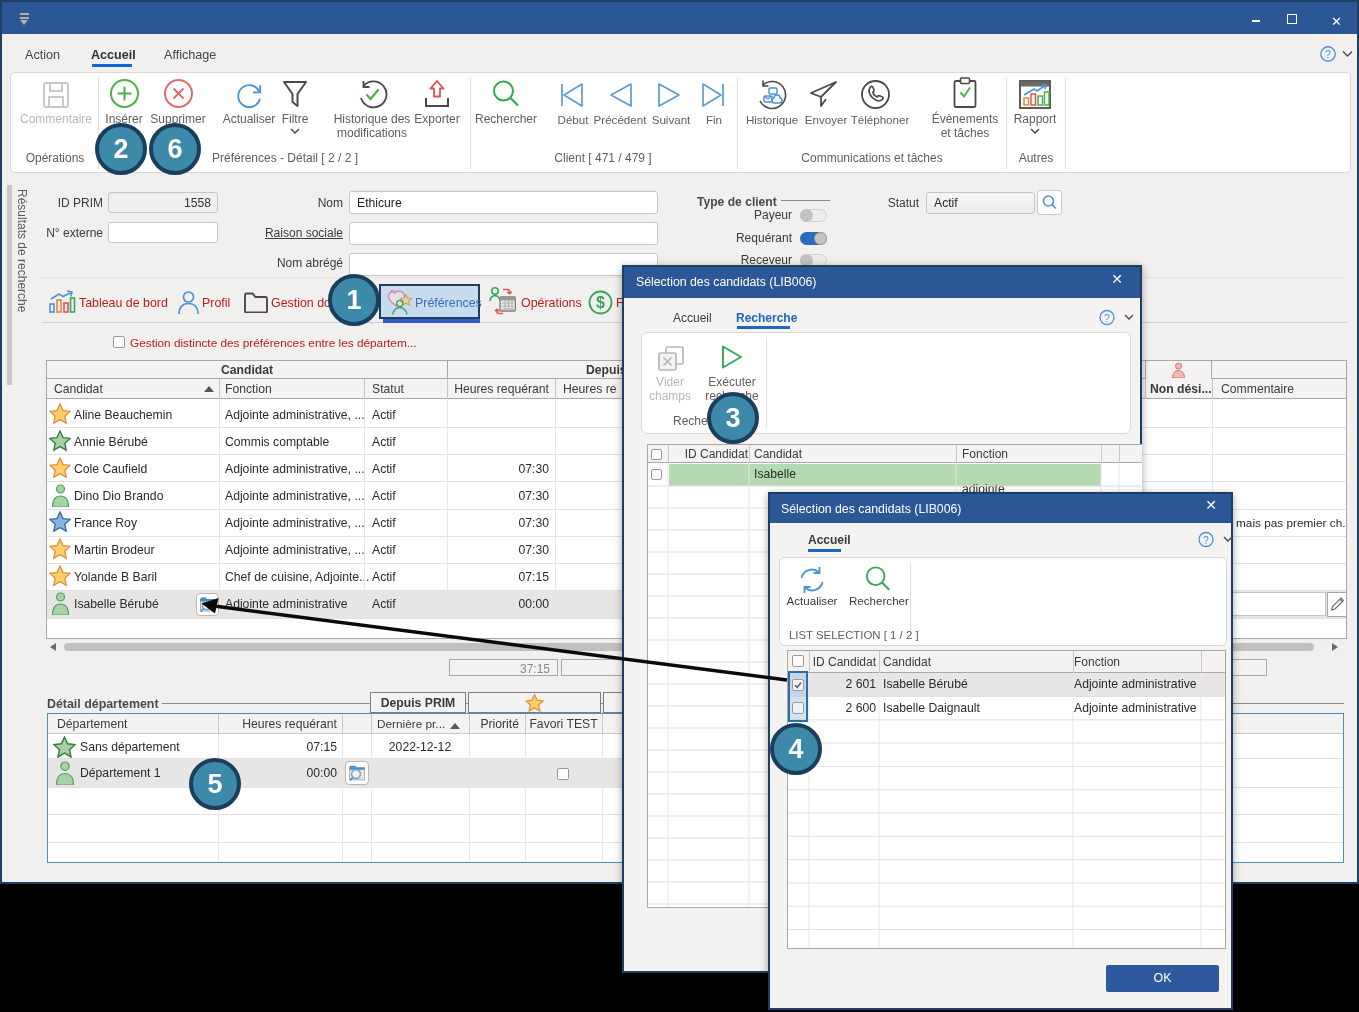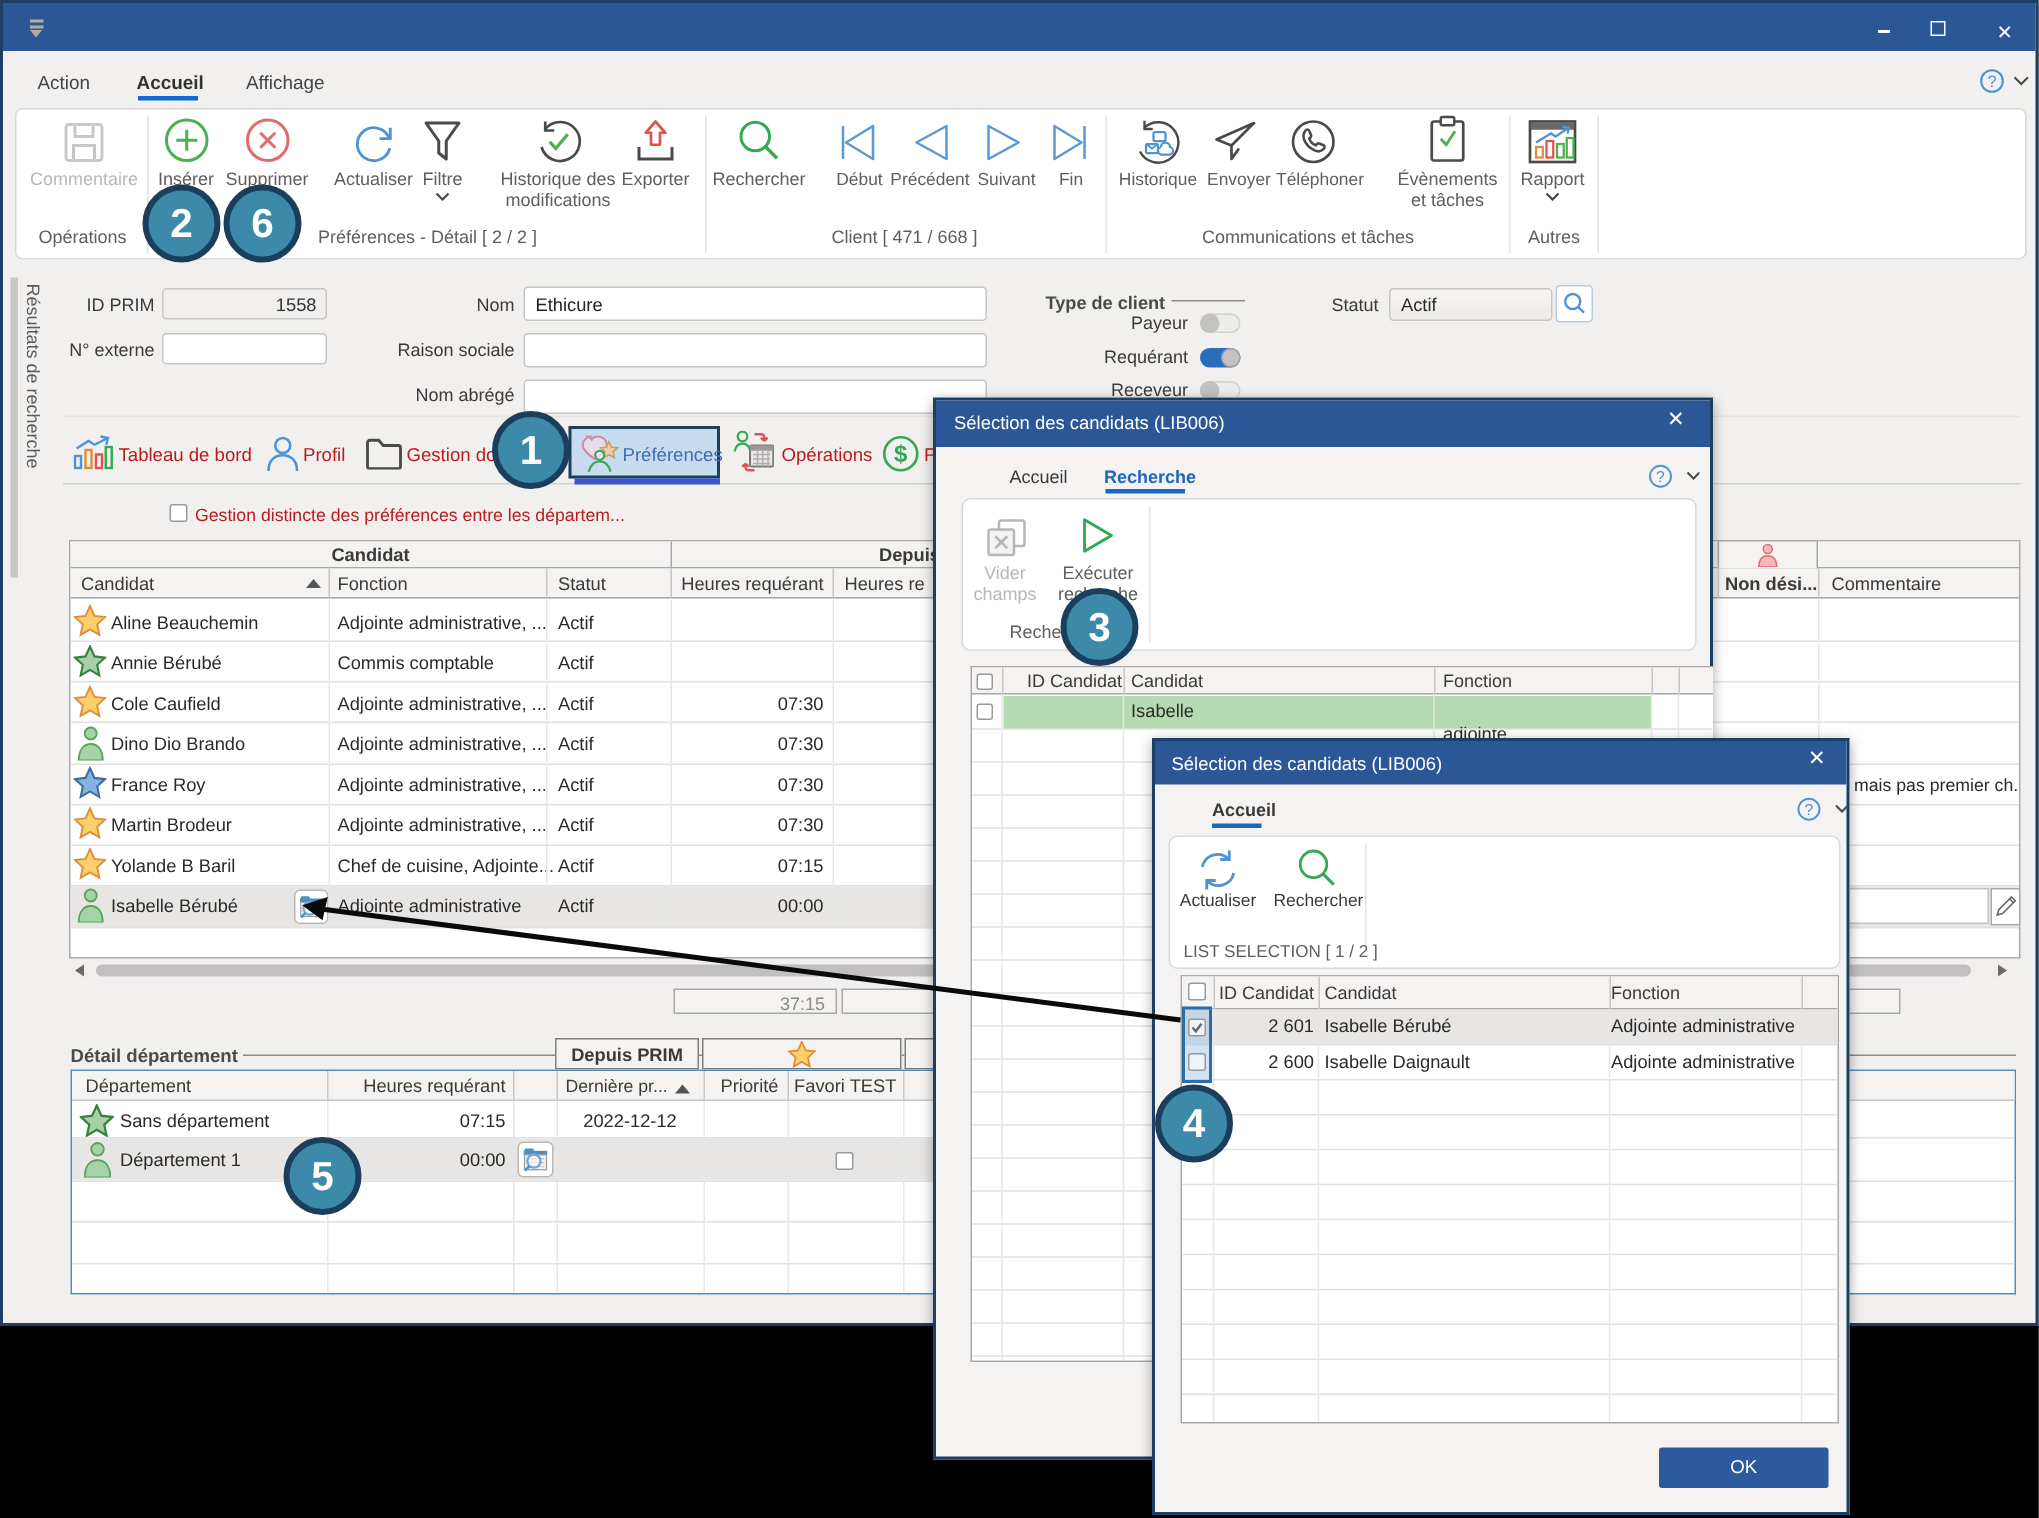--- a/index.html
+++ b/index.html
@@ -49,21 +49,21 @@
   </div>
 
   <div class="abs" style="left:8px;top:70px;width:1341px;height:101px;background:#fff;border:1px solid #d9d8d7;border-radius:5px;"></div>
   <div class="sep" style="left:96px;top:75px;height:92px;"></div>
   <div class="sep" style="left:468px;top:75px;height:92px;"></div>
   <div class="sep" style="left:735px;top:75px;height:92px;"></div>
   <div class="sep" style="left:1004px;top:75px;height:92px;"></div>
   <div class="sep" style="left:1063px;top:75px;height:92px;"></div>
   <div class="grp" style="left:13px;top:149px;width:80px;">Opérations</div>
   <div class="grp" style="left:173px;top:149px;width:220px;">Préférences - Détail [ 2 / 2 ]</div>
-  <div class="grp" style="left:511px;top:149px;width:180px;">Client [ 471 / 668 ]</div>
+  <div class="grp" style="left:511px;top:149px;width:180px;">Client [ 471 / 479 ]</div>
   <div class="grp" style="left:760px;top:149px;width:220px;">Communications et tâches</div>
   <div class="grp" style="left:994px;top:149px;width:80px;">Autres</div>
 
   <div class="abs" style="left:39px;top:78px;">
     <svg width="30" height="30" viewBox="0 0 30 30">
         <g fill="none" stroke="#c9c8c7" stroke-width="2">
     <rect x="3" y="3" width="24" height="24" rx="2"></rect>
           <path d="M9 3 v8 h12 v-8 M8 27 v-10 h14 v10"></path>
         </g>
       </svg>
@@ -216,21 +216,21 @@
   <div class="abs" style="left:13px;top:187px;font-size:12px;color:#5a5a5a;writing-mode:vertical-rl;">Résultats de recherche</div>
 
   <div class="lblr" style="left:0px;top:194px;width:101px;">ID PRIM</div>
   <div class="inp" style="left:106px;top:190px;width:110px;height:21px;background:#f0efee;"></div>
   <div class="cell" style="left:106px;top:194px;width:103px;text-align:right;color:#333;">1558</div>
   <div class="lblr" style="left:0px;top:224px;width:101px;">N° externe</div>
   <div class="inp" style="left:106px;top:220px;width:110px;height:21px;"></div>
   <div class="lblr" style="left:240px;top:194px;width:101px;">Nom</div>
   <div class="inp" style="left:347px;top:189px;width:309px;height:23px;"></div>
   <div class="cell" style="left:355px;top:194px;color:#222;">Ethicure</div>
-  <div class="lblr" style="left:240px;top:224px;width:101px;">Raison sociale</div>
+  <div class="lblr" style="left:240px;top:224px;width:101px;text-decoration:underline;">Raison sociale</div>
   <div class="inp" style="left:347px;top:220px;width:309px;height:23px;"></div>
   <div class="lblr" style="left:240px;top:254px;width:101px;">Nom abrégé</div>
   <div class="inp" style="left:347px;top:251px;width:309px;height:23px;"></div>
 
   <div class="lbl" style="left:695px;top:193px;font-weight:bold;color:#4a4a48;font-size:12.1px;">Type de client</div>
   <div class="abs" style="left:779px;top:198px;width:49px;height:1px;background:#8a8988;"></div>
   <div class="lblr" style="left:690px;top:206px;width:100px;">Payeur</div>
   <div class="lblr" style="left:690px;top:229px;width:100px;">Requérant</div>
   <div class="lblr" style="left:690px;top:251px;width:100px;">Receveur</div>
 

